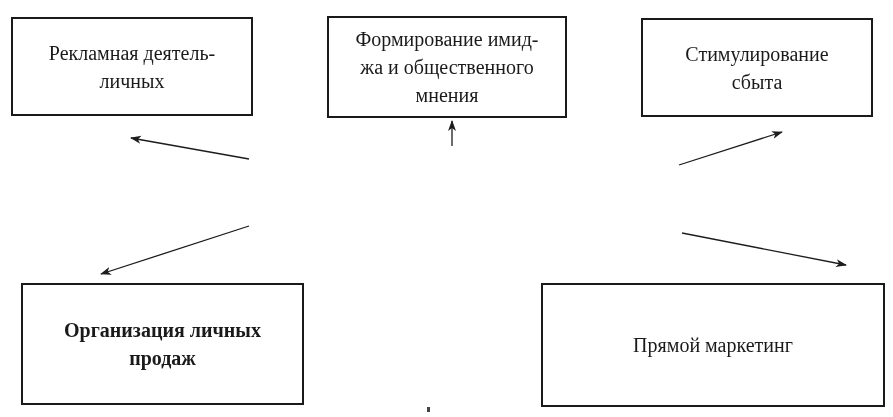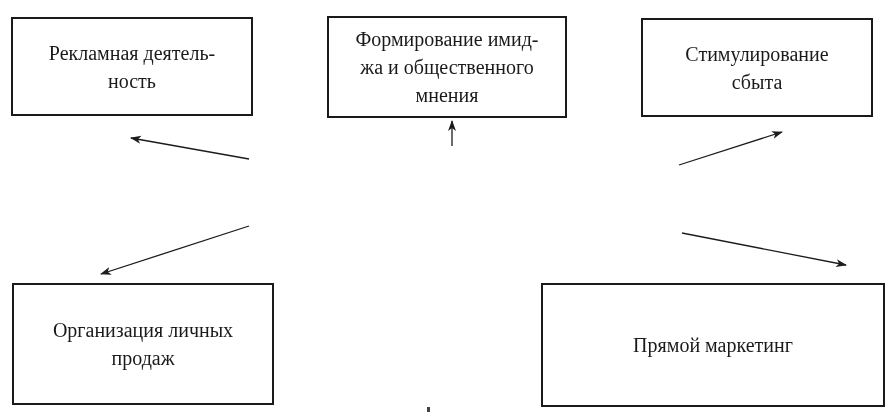--- a/index.html
+++ b/index.html
@@ -30,21 +30,21 @@
     font-size: 20px;
     line-height: 28px;
     white-space: pre-line;
     padding: 0 6px;
   }
   
   #node-advertising      { left: 11px;  top: 17px;  width: 242px; height: 99px;  }
   #node-image-formation  { left: 327px; top: 16px;  width: 240px; height: 102px; }
   #node-sales-promotion  { left: 641px; top: 18px;  width: 232px; height: 99px;  }
   #node-center           { left: 252px; top: 145px; width: 428px; height: 101px; }
-  #node-personal-sales   { left: 12px;  top: 283px; width: 262px; height: 122px; }
+  #node-personal-sales   { left: 21px;  top: 283px; width: 283px; height: 122px; font-weight: bold; }
   #node-direct-marketing { left: 541px; top: 283px; width: 344px; height: 124px; }
 
   #arrow-layer {
     position: absolute;
     left: 0;
     top: 0;
     width: 893px;
     height: 417px;
     pointer-events: none;
   }
@@ -57,21 +57,21 @@
     background: #444444;
   }
 </style>
 </head>
 <body>
 
 <div id="stage">
 
   <div class="node" id="node-advertising">
     <span class="label">Рекламная деятель-
-ность</span>
+личных</span>
   </div>
 
   <div class="node" id="node-image-formation">
     <span class="label">Формирование имид-
 жа и общественного
 мнения</span>
   </div>
 
   <div class="node" id="node-sales-promotion">
     <span class="label">Стимулирование

